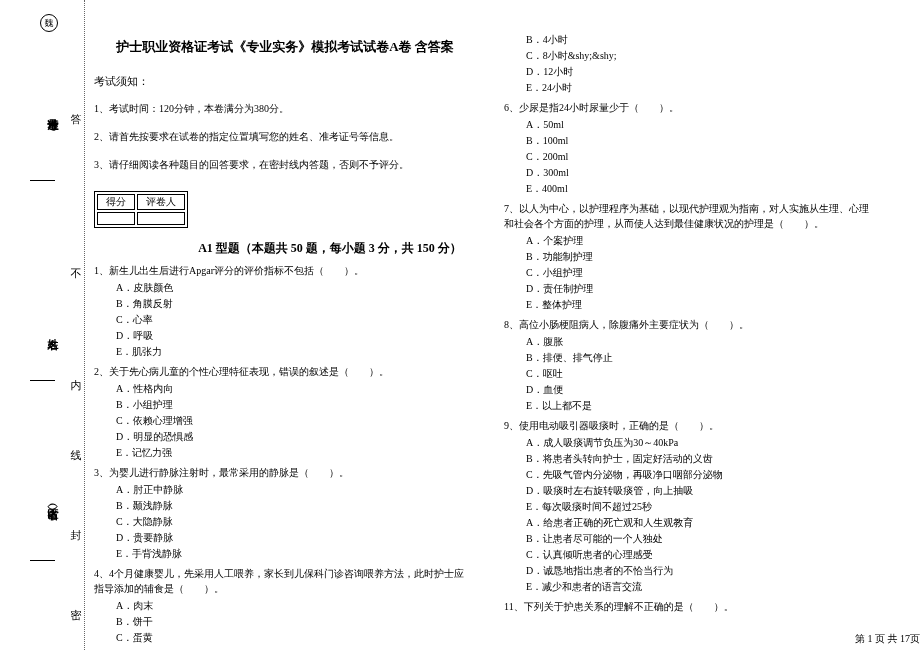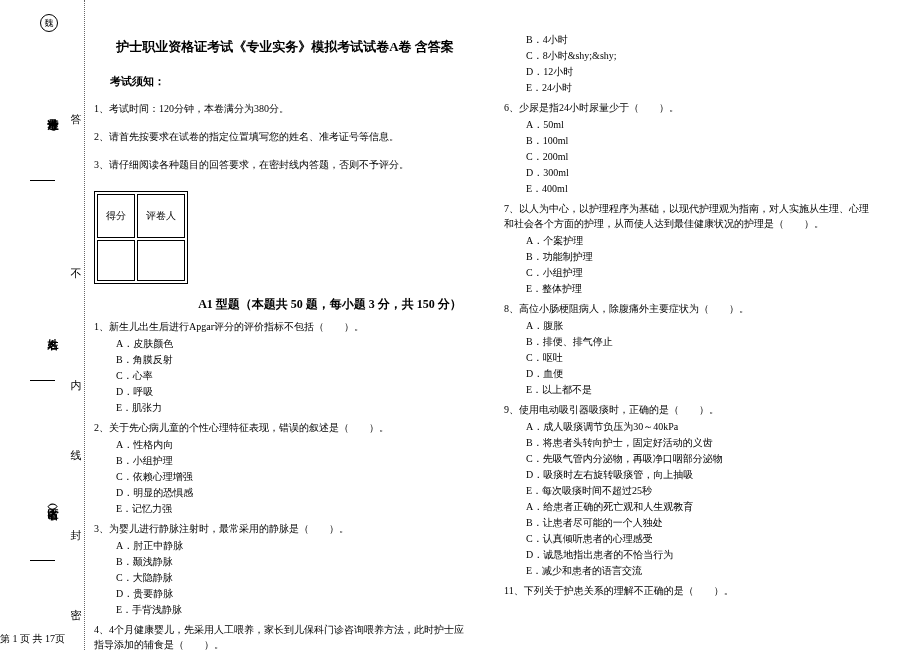--- a/index.html
+++ b/index.html
@@ -52,36 +52,36 @@
       padding: 8px 14px 0 14px;
     }
     .title {
       text-align: center;
       font-size: 13px;
       font-weight: bold;
       margin: 30px 0 18px 0;
     }
     .section-head {
       font-size: 11px;
-      font-weight: bold;
-      margin: 8px 16px;
+      font-weight: normal;
+      margin: 8px 0;
     }
     .instruction {
       font-size: 10px;
       margin: 12px 0;
       line-height: 1.6;
     }
     .score-box {
       display: inline-block;
       border: 1px solid #000;
       margin: 6px 0;
     }
     .score-box td {
       border: 1px solid #000;
-      padding: 14px 8px;
+      padding: 0 8px;
       font-size: 10px;
     }
     .q-type-title {
       text-align: center;
       font-size: 12px;
       font-weight: bold;
       margin: 4px 0 6px 90px;
     }
     .question {
       font-size: 10px;
@@ -90,21 +90,21 @@
     }
     .option {
       font-size: 10px;
       margin-left: 22px;
       line-height: 1.6;
     }
     .footer {
       position: absolute;
       bottom: 4px;
       width: 100%;
-      text-align: left;
+      text-align: right;
       font-size: 10px;
     }
   </style>
 </head>
 <body>
 
 <div class="binding-edge">
   <div class="circle-mark" style="top:14px">魏</div>
   <div class="vert-label" style="top:110px">准考证号</div>
   <div class="vert-label" style="top:105px;left:68px;font-weight:normal">答</div>
@@ -176,20 +176,21 @@
         <div class="question">6、少尿是指24小时尿量少于（　　）。</div>
         <div class="option">A．50ml</div>
         <div class="option">B．100ml</div>
         <div class="option">C．200ml</div>
         <div class="option">D．300ml</div>
         <div class="option">E．400ml</div>
         <div class="question">7、以人为中心，以护理程序为基础，以现代护理观为指南，对人实施从生理、心理和社会各个方面的护理，从而使人达到最佳健康状况的护理是（　　）。</div>
         <div class="option">A．个案护理</div>
         <div class="option">B．功能制护理</div>
         <div class="option">C．小组护理</div>
+        <div class="option">D．责任制护理</div>
         <div class="option">E．整体护理</div>
         <div class="question">8、高位小肠梗阻病人，除腹痛外主要症状为（　　）。</div>
         <div class="option">A．腹胀</div>
         <div class="option">B．排便、排气停止</div>
         <div class="option">C．呕吐</div>
         <div class="option">D．血便</div>
         <div class="option">E．以上都不是</div>
         <div class="question">9、使用电动吸引器吸痰时，正确的是（　　）。</div>
         <div class="option">A．成人吸痰调节负压为30～40kPa</div>
         <div class="option">B．将患者头转向护士，固定好活动的义齿</div>

